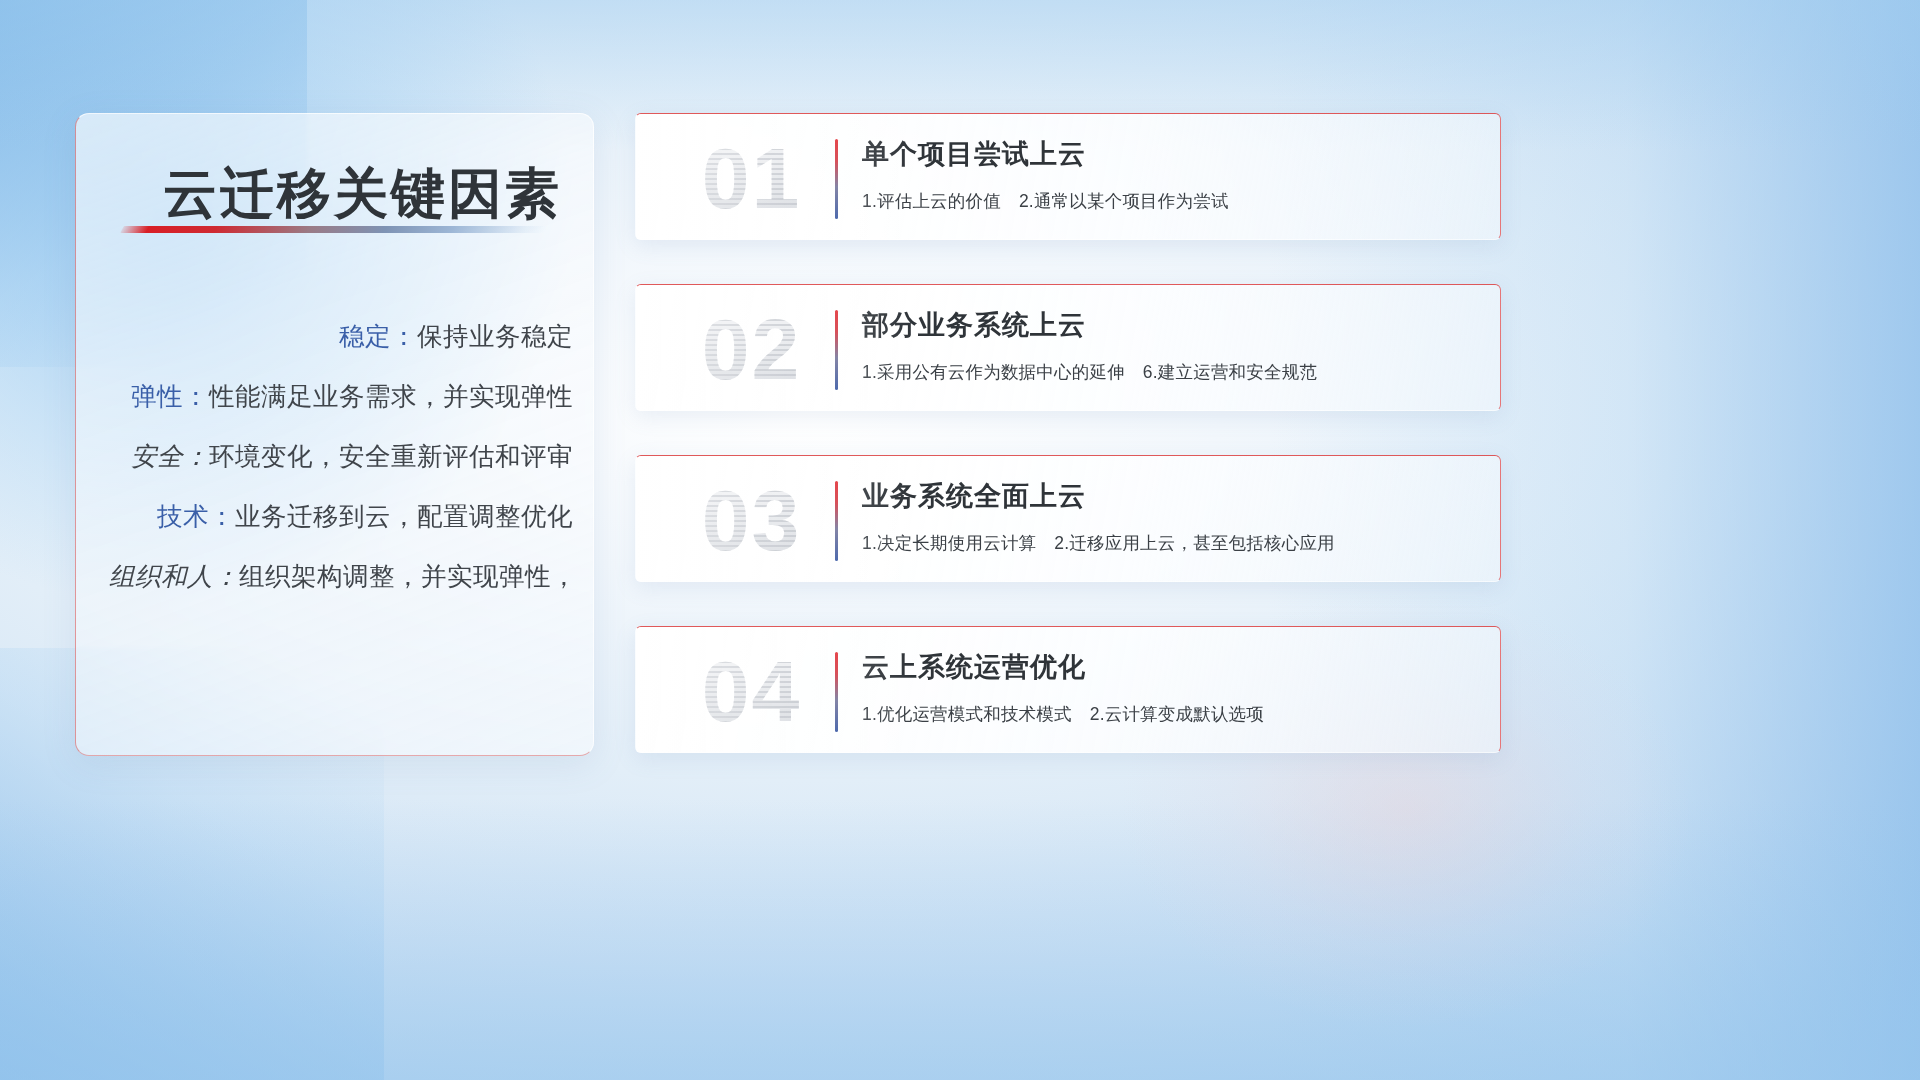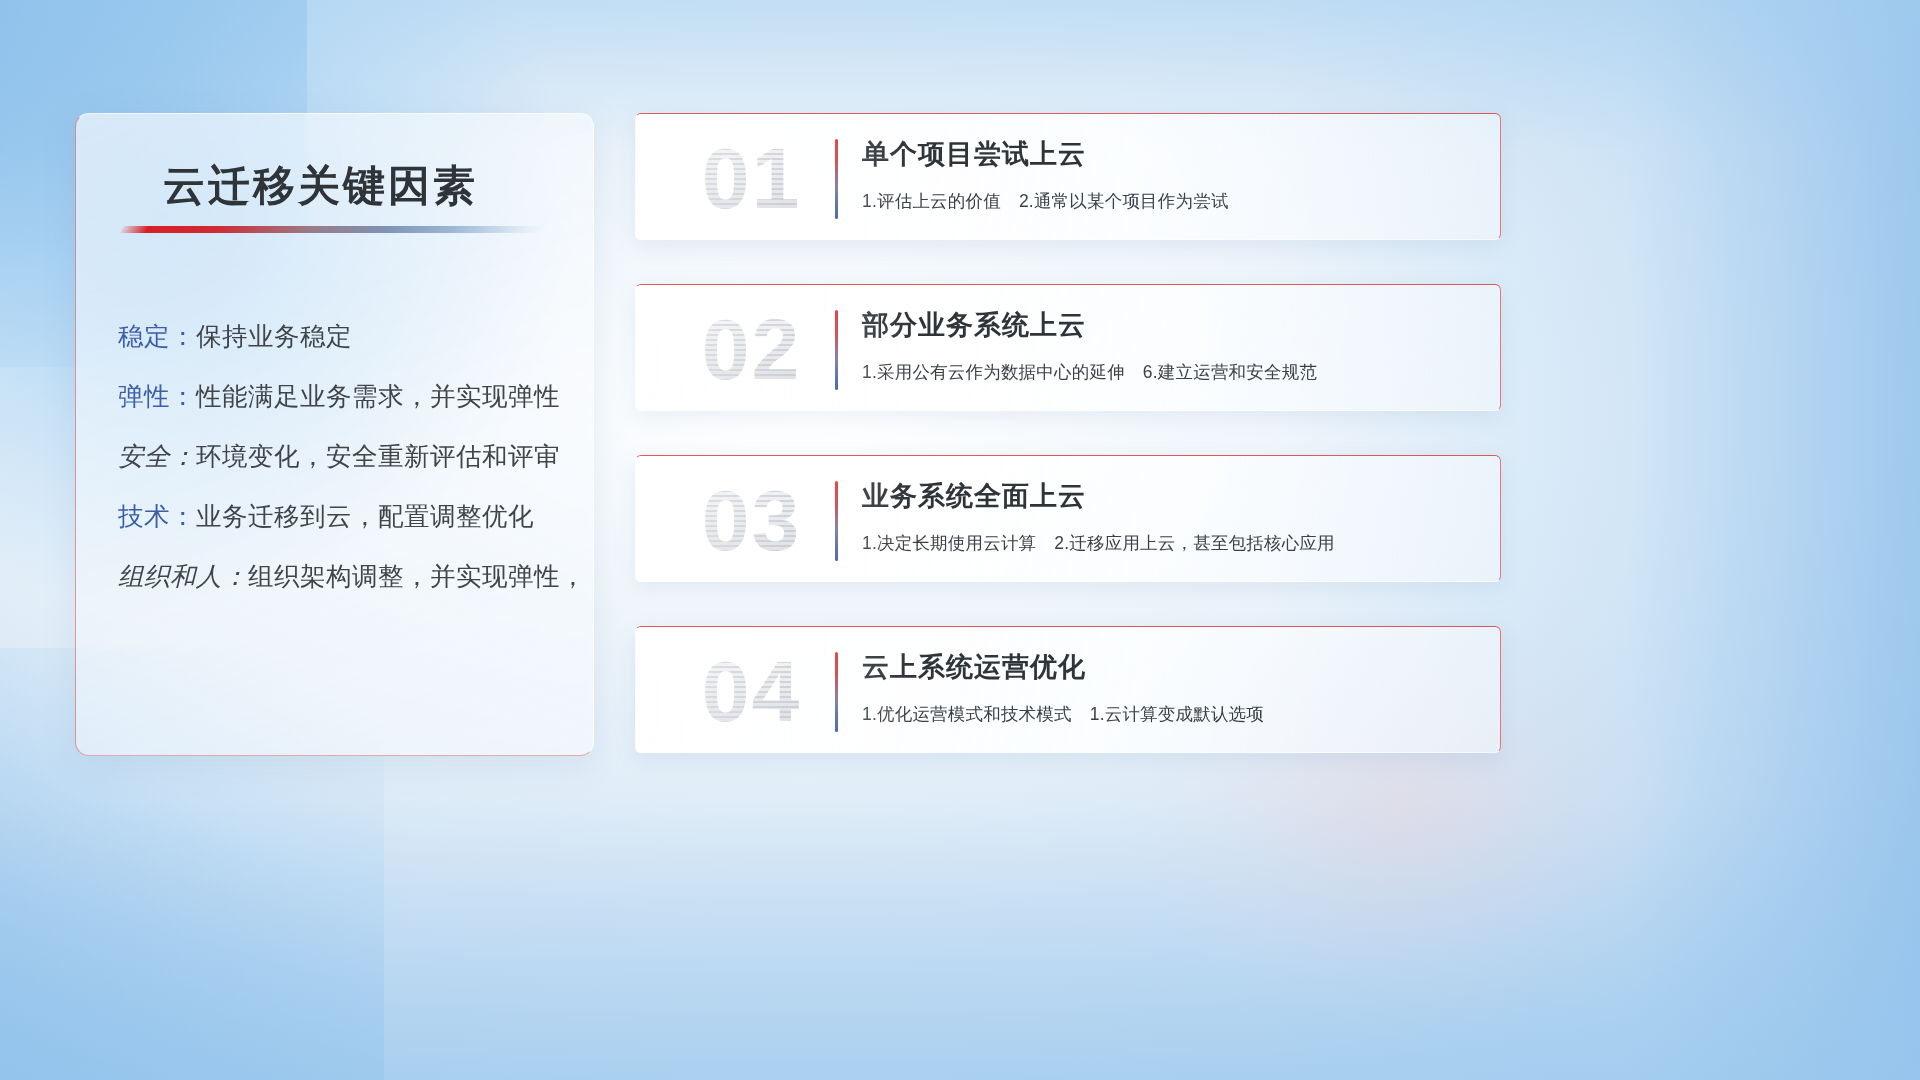--- a/index.html
+++ b/index.html
@@ -51,39 +51,39 @@
     border-radius:14px;
     background: linear-gradient(160deg, rgba(255,255,255,.62) 0%, rgba(252,253,255,.50) 30%, rgba(248,251,254,.46) 60%, rgba(250,252,255,.55) 100%);
     border:1px solid rgba(255,255,255,.75);
     border-left:1.6px solid rgba(214,72,72,.55);
     border-bottom:1.6px solid rgba(214,72,72,.45);
     box-shadow: 0 8px 34px rgba(90,130,175,.13);
     backdrop-filter: blur(2px);
   }
   .left-title{
     position:absolute; left:87px; top:44px;
-    font-size:42px; font-weight:bold; letter-spacing:3px;
+    font-size:54px; font-weight:bold; letter-spacing:3px;
     color:#2f3439; white-space:nowrap;
   }
   .title-rule{
     position:absolute; left:46px; top:112px; width:424px; height:7px;
     background: linear-gradient(90deg,
         rgba(226,28,34,.10) 0%,
         #d81f26 6%,
         #cf2a32 22%,
         #9a7a85 44%,
         #7e93b4 62%,
         #9db7d6 78%,
         rgba(190,212,235,.25) 95%,
         rgba(200,220,240,0) 100%);
     transform: skewX(-28deg);
     border-radius:1px;
   }
   .kv-list{
-    position:absolute; left:42px; top:192px; right:20px;
+    position:absolute; left:33px; top:192px; right:20px;text-align:right;
   }
   .kv-row{
     font-size:25.5px; line-height:60px; white-space:nowrap; letter-spacing:.5px;
   }
   .kv-label{ font-weight:500; }
   .kv-label.accent{ color:#3a5fa8; }
   .kv-label.plain{ color:#40454b;font-style:italic; }
   .kv-value{ color:#40454b; }
 
   
@@ -202,14 +202,14 @@
   <div class="step-num">03</div>
   <div class="step-divider"></div>
   <div class="step-title">业务系统全面上云</div>
   <div class="step-sub"><span>1.决定长期使用云计算</span><span class="gap"></span><span>2.迁移应用上云，甚至包括核心应用</span></div>
 </section>
 
 <section class="step-card c4">
   <div class="step-num">04</div>
   <div class="step-divider"></div>
   <div class="step-title">云上系统运营优化</div>
-  <div class="step-sub"><span>1.优化运营模式和技术模式</span><span class="gap"></span><span>1.云计算变成默认选项</span></div>
+  <div class="step-sub"><span>1.优化运营模式和技术模式</span><span class="gap"></span><span>2.云计算变成默认选项</span></div>
 </section>
 
 </body></html>

